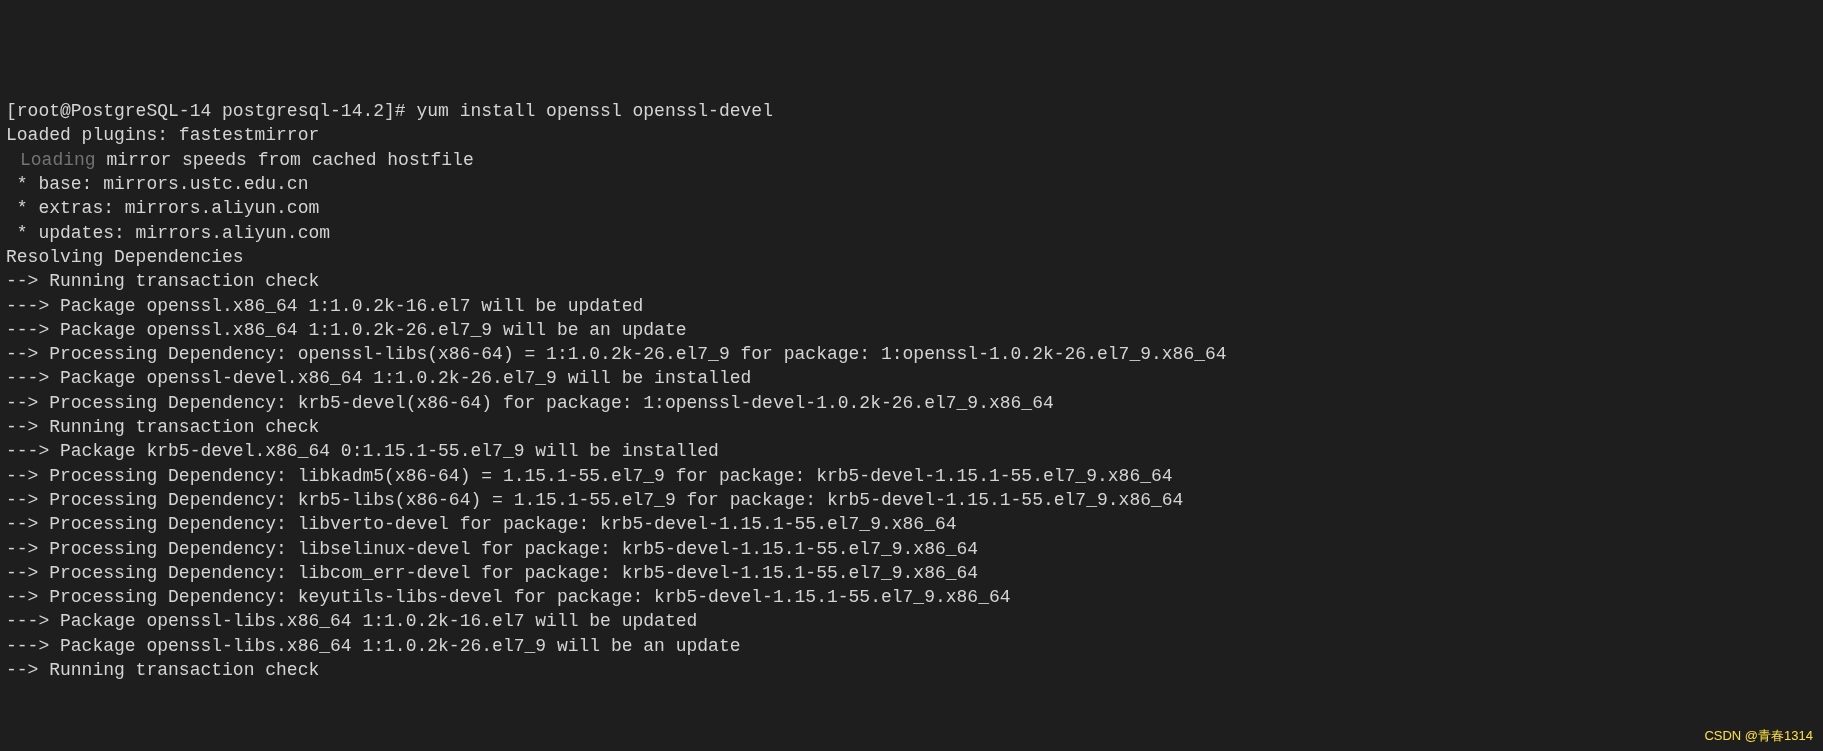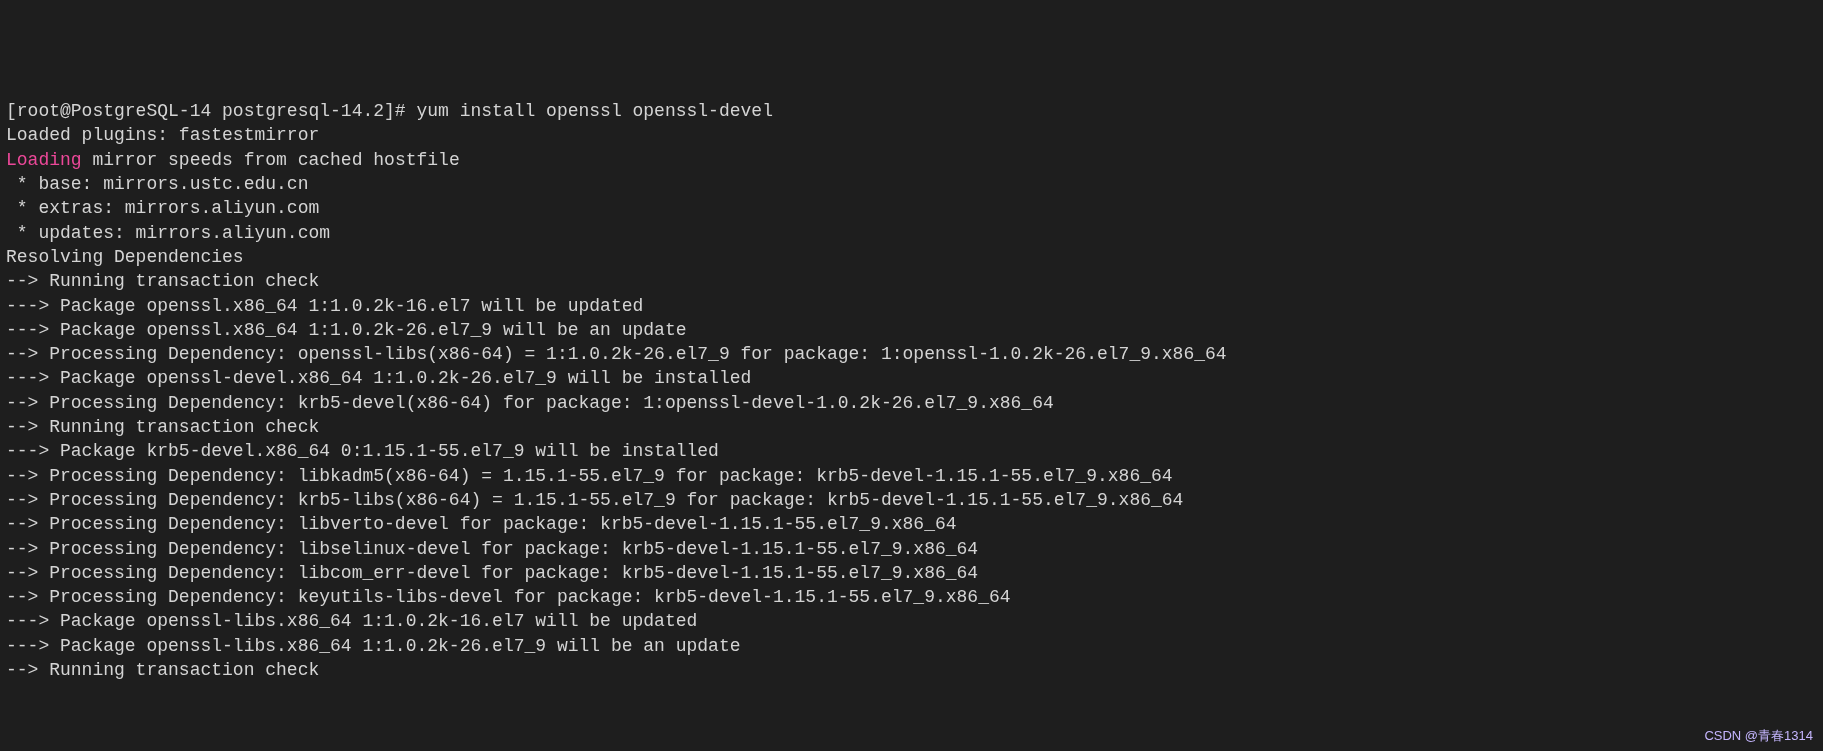--- a/index.html
+++ b/index.html
@@ -11,26 +11,26 @@
     font-size: 18px;
     line-height: 1.35;
     white-space: pre;
     overflow: hidden;
     width: 1823px;
     height: 751px;
     box-sizing: border-box;
     position: relative;
   }
   .line { display: block; }
-  .cyan { color: #ec4899; }
+  .cyan { color: #737373; margin-left: 14px; }
   .watermark {
     position: absolute;
     right: 10px;
     bottom: 6px;
-    color: #c4b5fd;
+    color: #fde047;
     font-size: 13px;
     font-family: sans-serif;
     white-space: nowrap;
   }
 </style>
 </head>
 <body>
 
 
 

